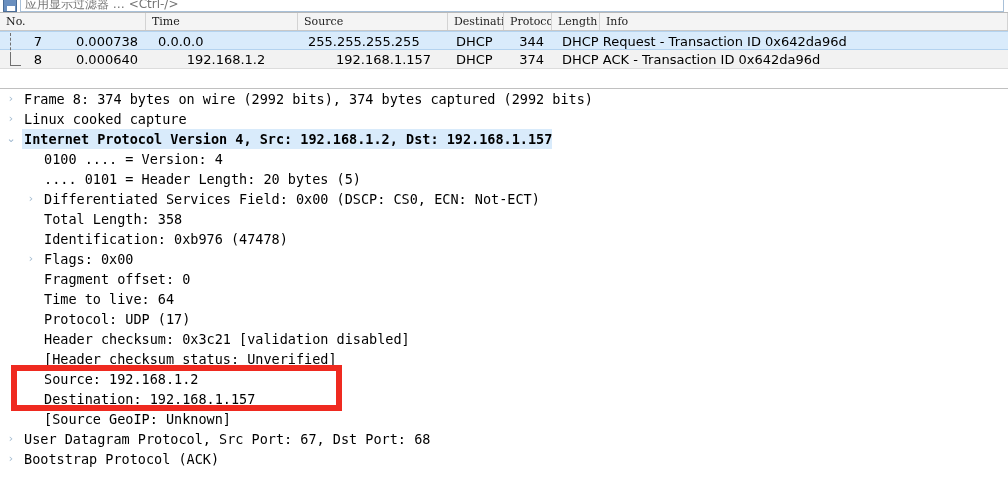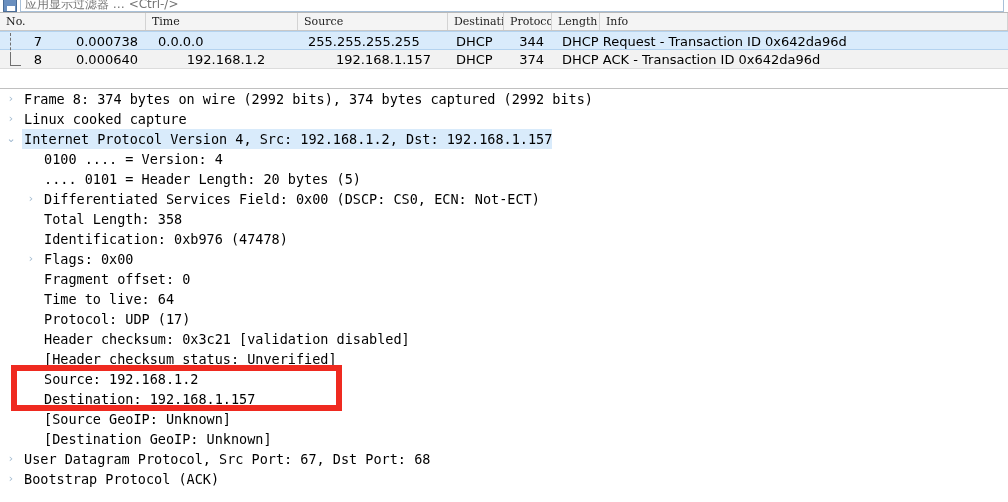--- a/index.html
+++ b/index.html
@@ -167,20 +167,21 @@
   .drow .dtext {
     position: absolute;
     top: 0;
     height: 20px;
     line-height: 20px;
     white-space: pre;
   }
   .drow.selrow .dtext {
     background: #d9ebfb;
     box-shadow: 0 0 0 0 transparent;
+    font-weight: bold;
   }
   .drow.selrow {
     background: transparent;
   }
   .selhl {
     position: absolute;
     left: 22px;
     top: 0;
     height: 20px;
     background: #d9ebfb;
@@ -303,23 +304,20 @@
       <div class="drow">
         <span class="dtext" style="left: 44px;">Source: 192.168.1.2</span>
       </div>
       <div class="drow">
         <span class="dtext" style="left: 44px;">Destination: 192.168.1.157</span>
       </div>
       <div class="drow">
         <span class="dtext" style="left: 44px;">[Source GeoIP: Unknown]</span>
       </div>
       <div class="drow">
-        <span class="dtext" style="left: 44px;">[Destination GeoIP: Unknown]</span>
-      </div>
-      <div class="drow">
         <span class="twisty" style="left: 4px;">›</span>
         <span class="dtext" style="left: 24px;">User Datagram Protocol, Src Port: 67, Dst Port: 68</span>
       </div>
       <div class="drow">
         <span class="twisty" style="left: 4px;">›</span>
         <span class="dtext" style="left: 24px;">Bootstrap Protocol (ACK)</span>
       </div>
     </div>
 </div>
 

